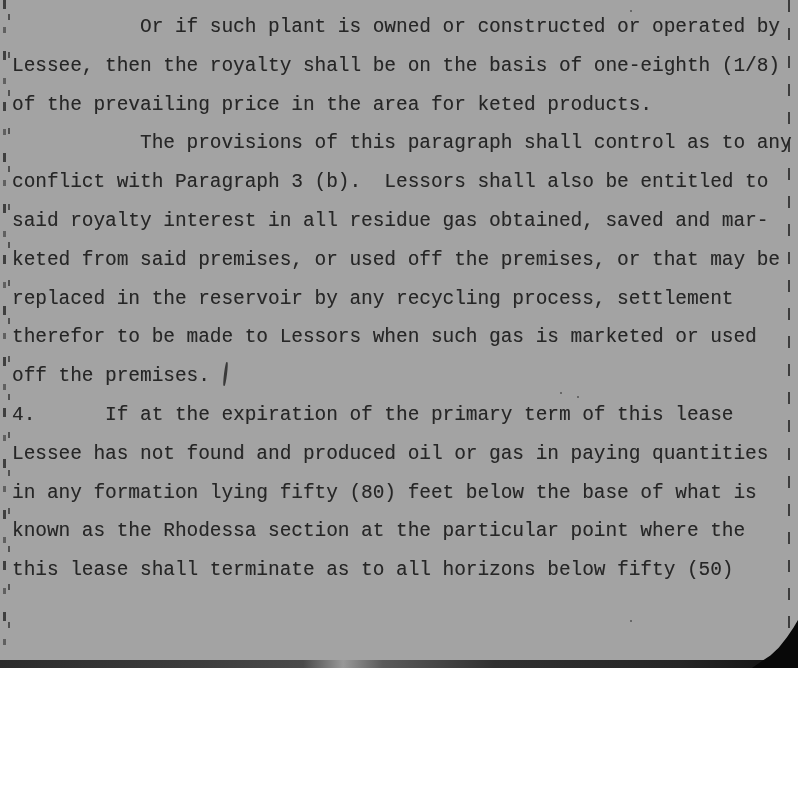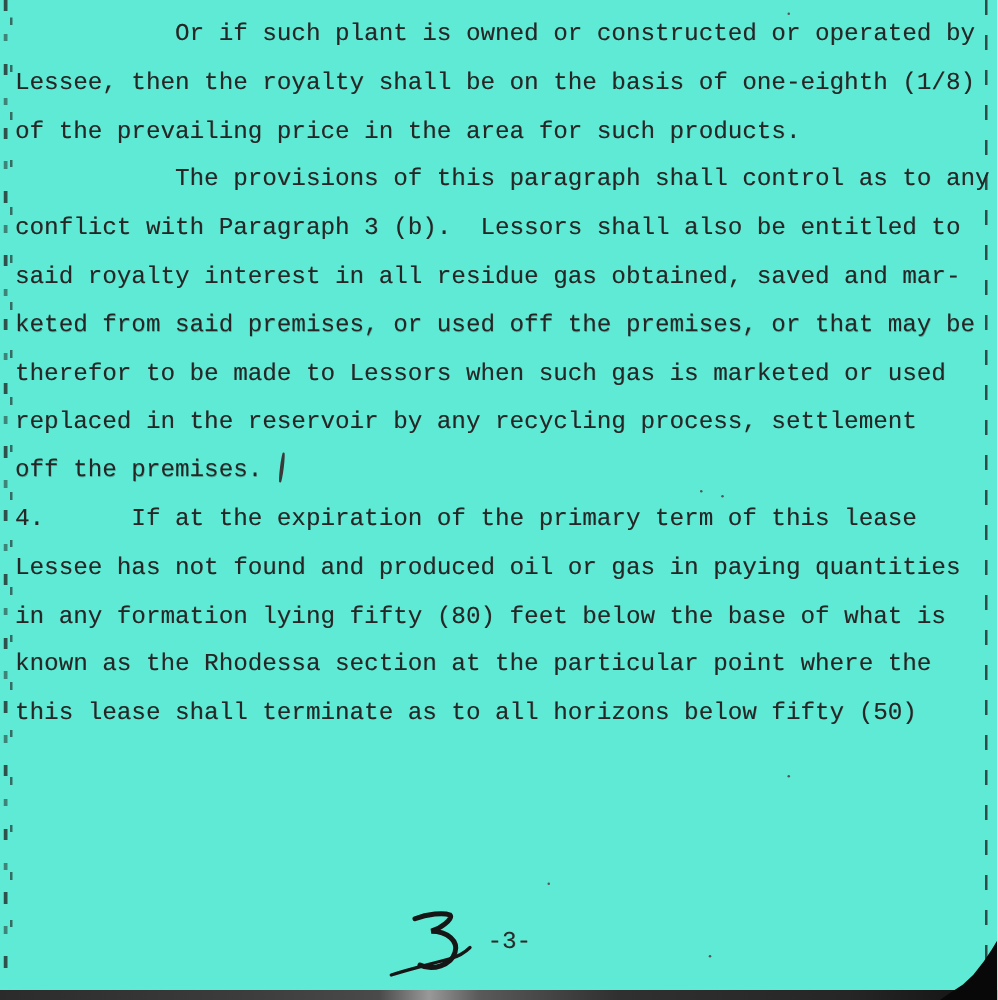--- a/index.html
+++ b/index.html
@@ -3,22 +3,22 @@
 <meta charset="utf-8">
 <style>
   html, body {
     margin: 0;
     padding: 0;
     background: #ffffff;
   }
   .scan-page {
     position: relative;
     width: 798px;
-    height: 800px;
-    background: #5eead4;
+    height: 668px;
+    background: #a3a3a3;
     overflow: hidden;
     font-family: "Liberation Mono", "DejaVu Sans Mono", monospace;
   }
   
   .text-body {
     position: absolute;
     left: 12px;
     top: 8px;
     width: 786px;
     color: #262626;
@@ -115,27 +115,27 @@
   .speck.s6 { left: 630px; top: 620px; width: 2px; height: 2px; }
 </style>
 </head>
 <body>
 
 <div class="scan-page">
 
   <div class="text-body">
       <div class="line">           Or if such plant is owned or constructed or operated by</div>
       <div class="line">Lessee, then the royalty shall be on the basis of one-eighth (1/8)</div>
-      <div class="line">of the prevailing price in the area for such products.</div>
+      <div class="line">of the prevailing price in the area for keted products.</div>
       <div class="line">           The provisions of this paragraph shall control as to any</div>
       <div class="line">conflict with Paragraph 3 (b).  Lessors shall also be entitled to</div>
       <div class="line">said royalty interest in all residue gas obtained, saved and mar-</div>
       <div class="line">keted from said premises, or used off the premises, or that may be</div>
+      <div class="line">replaced in the reservoir by any recycling process, settlement</div>
       <div class="line">therefor to be made to Lessors when such gas is marketed or used</div>
-      <div class="line">replaced in the reservoir by any recycling process, settlement</div>
       <div class="line">off the premises.</div>
       <div class="line">4.      If at the expiration of the primary term of this lease</div>
       <div class="line">Lessee has not found and produced oil or gas in paying quantities</div>
       <div class="line">in any formation lying fifty (80) feet below the base of what is</div>
       <div class="line">known as the Rhodessa section at the particular point where the</div>
       <div class="line">this lease shall terminate as to all horizons below fifty (50)</div>
     </div>
 
   <span class="stray-mark"></span>
 

